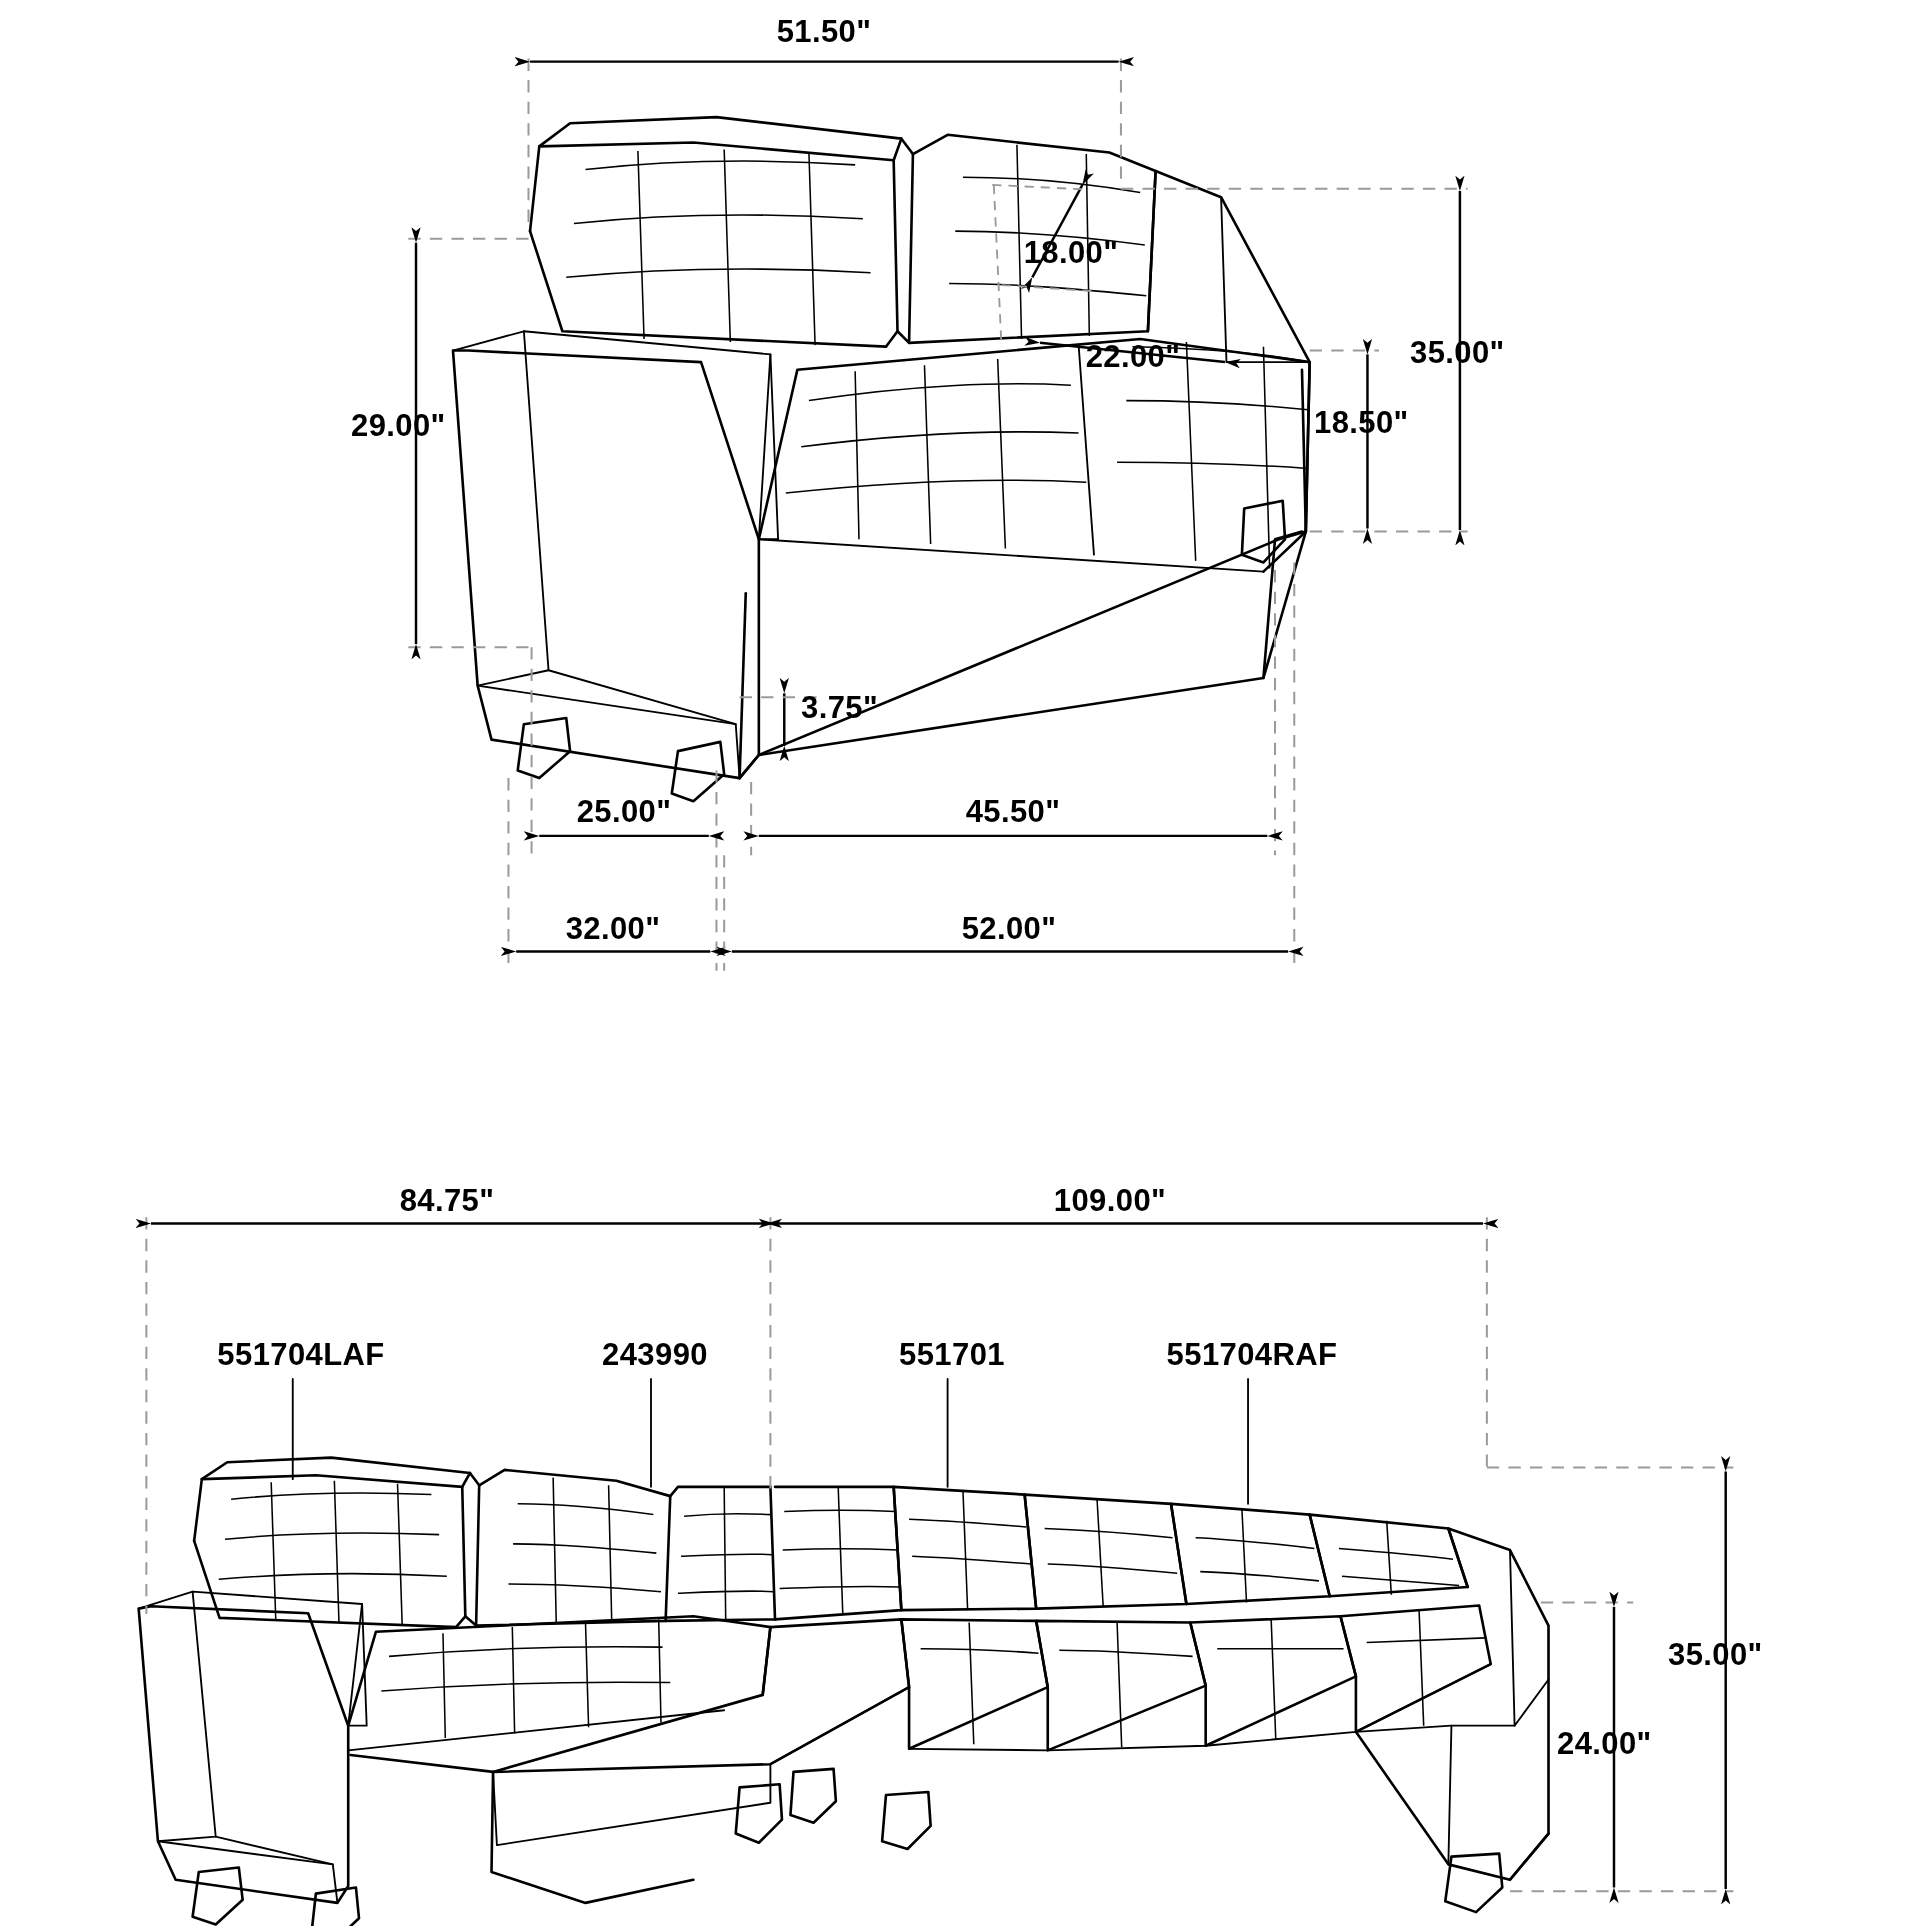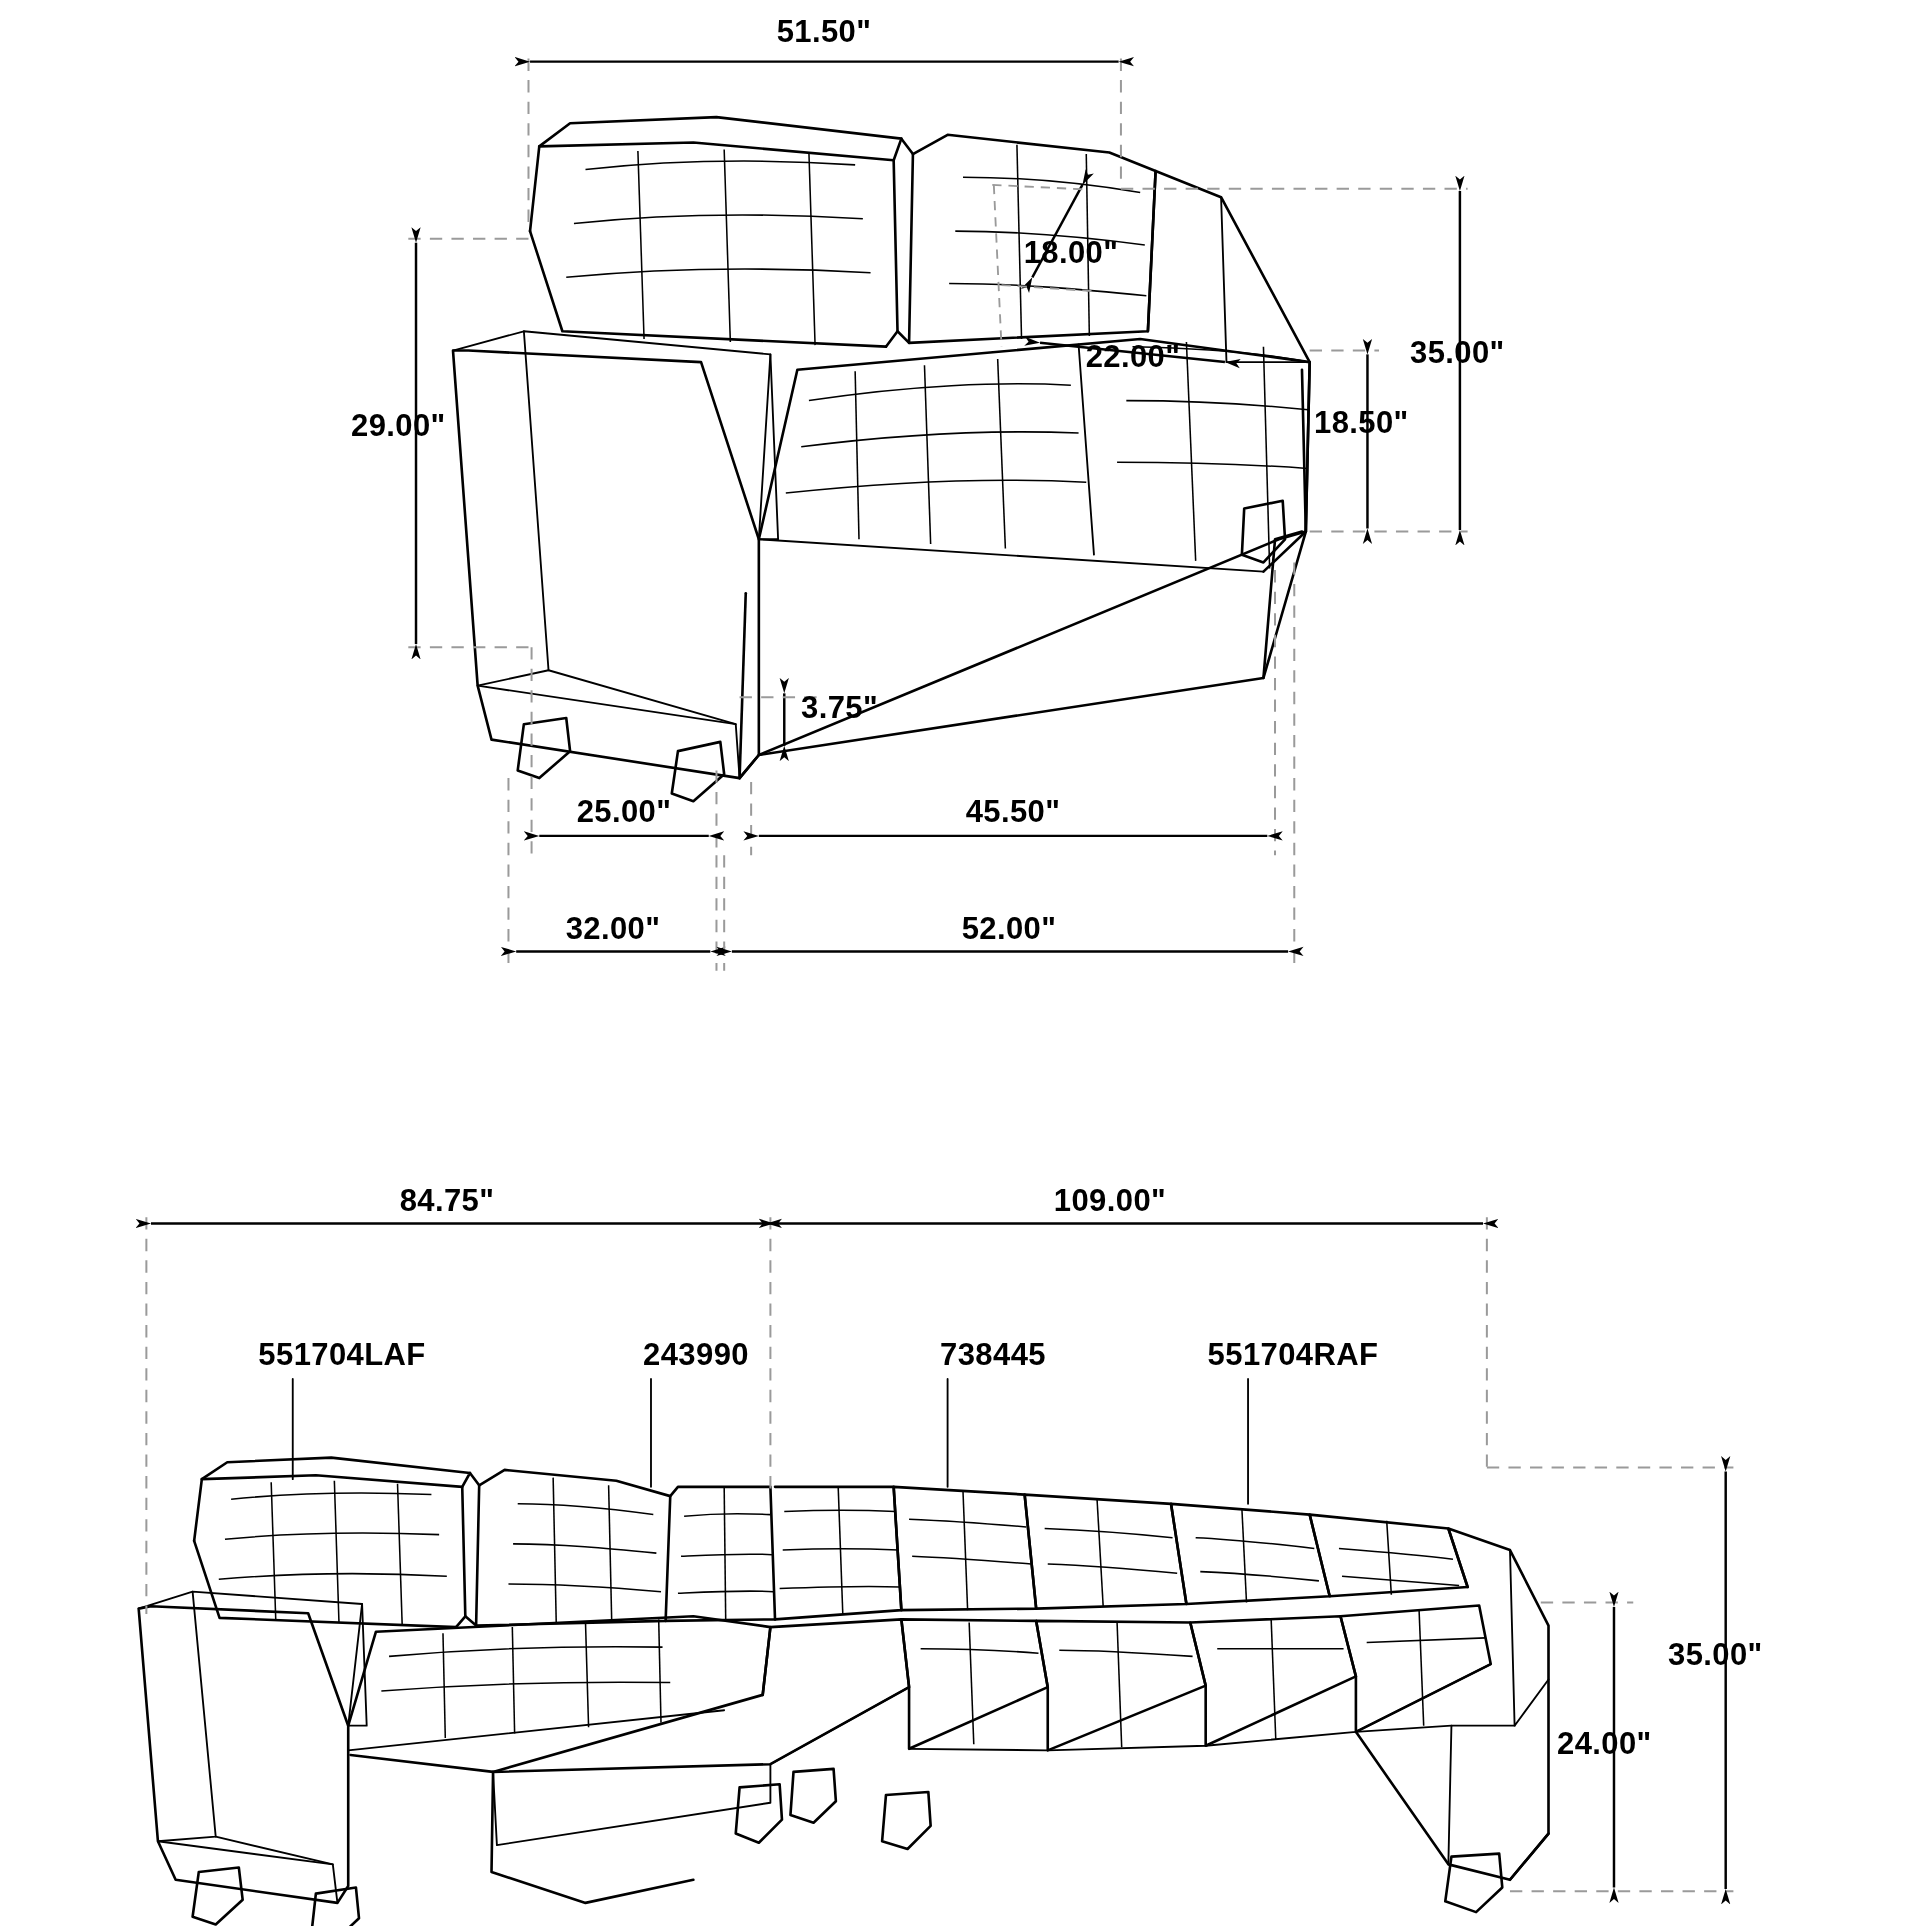--- a/index.html
+++ b/index.html
@@ -23,21 +23,21 @@
   }
   .dim-label {
     position: absolute;
     font-family: "Liberation Sans", sans-serif;
     font-weight: bold;
     color: #000000;
     white-space: nowrap;
     letter-spacing: 0.4px;
   }
   .sz-big   { font-size: 31px; }
-  .sz-code  { font-size: 31px; margin-left: 41px; }
+  .sz-code  { font-size: 31px; }
   .center-x { transform: translateX(-50%); }
   svg { display:block; }
 </style>
 </head>
 <body>
 
 <div id="sheet">
 
   <svg width="1926" height="1926" viewBox="0 0 2500 2500">
     <defs>
@@ -301,18 +301,18 @@
   <div class="dim-label sz-big center-x" style="left:1110px; top:1183px;">109.00"</div>
 
   <div class="dim-label sz-big" style="left:1668px; top:1637px;">35.00"</div>
 
   <div class="dim-label sz-big" style="left:1557px; top:1726px;">24.00"</div>
 
   <div class="dim-label sz-code center-x" style="left:301px; top:1337px;">551704LAF</div>
 
   <div class="dim-label sz-code center-x" style="left:655px; top:1337px;">243990</div>
 
-  <div class="dim-label sz-code center-x" style="left:952px; top:1337px;">738445</div>
+  <div class="dim-label sz-code center-x" style="left:952px; top:1337px;">551701</div>
 
   <div class="dim-label sz-code center-x" style="left:1252px; top:1337px;">551704RAF</div>
 
 </div>
 
 
 </body></html>

